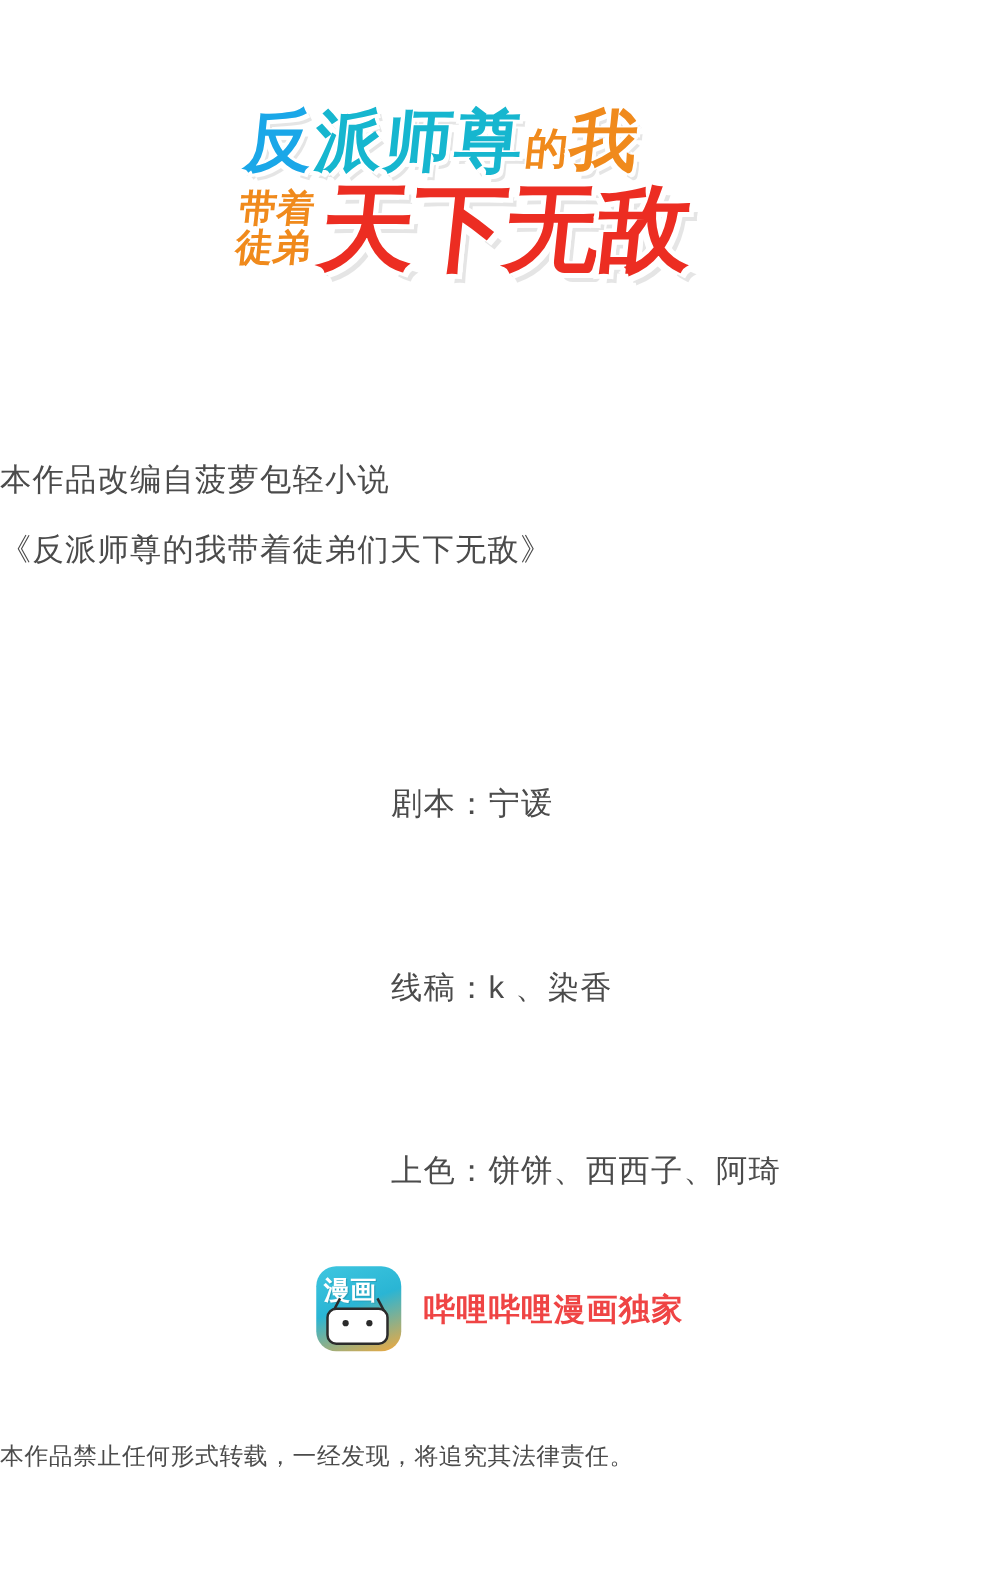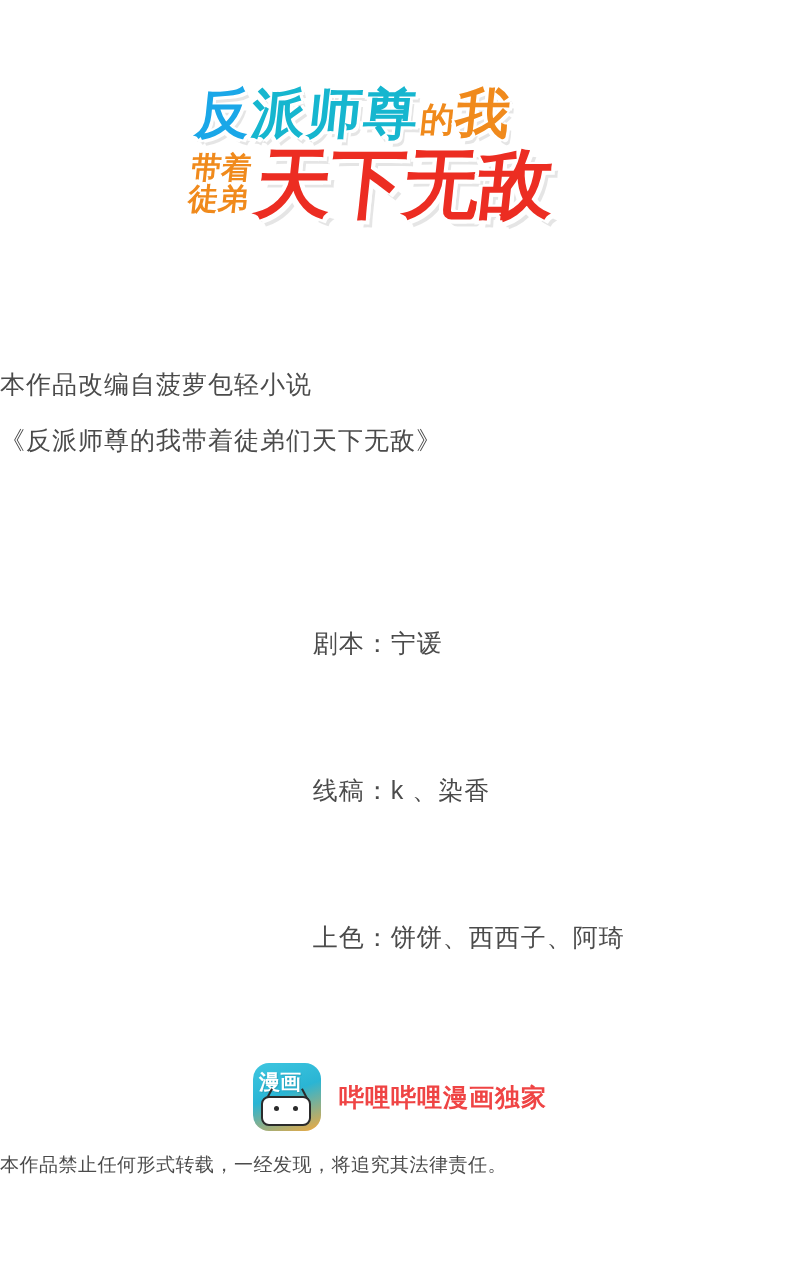--- a/index.html
+++ b/index.html
@@ -126,21 +126,21 @@
     font-size: 25px;
     line-height: 49px;
     color: #4b4b4b;
     white-space: pre;
     letter-spacing: 1px;
   }
 
   
   .bili-row {
     position: absolute;
-    top: 1063px;
+    top: 1013px;
     left: 0;
     width: 800px;
     display: flex;
     align-items: center;
     justify-content: center;
     gap: 18px;
   }
   .bili-logo {
     width: 68px;
     height: 68px;

